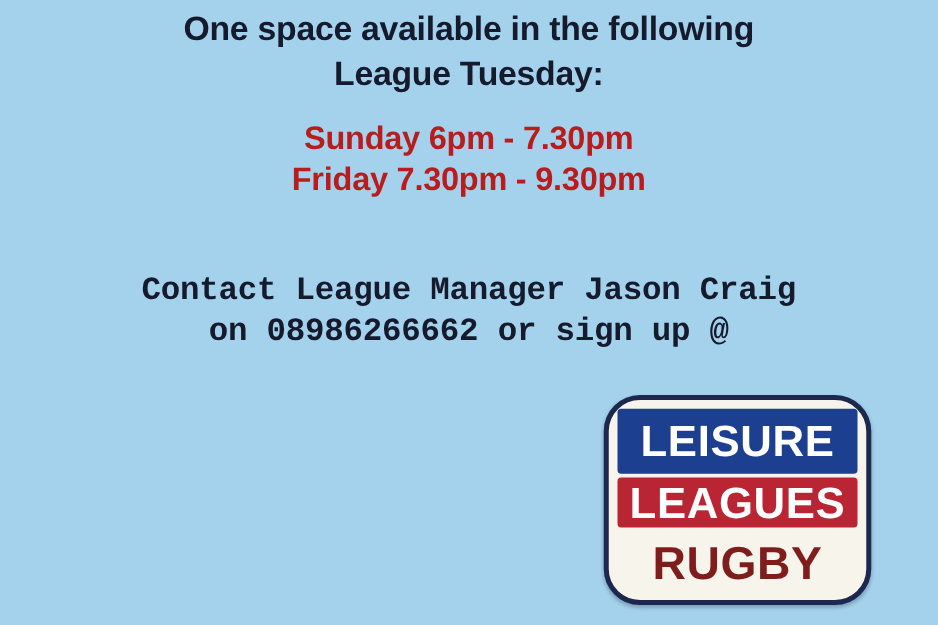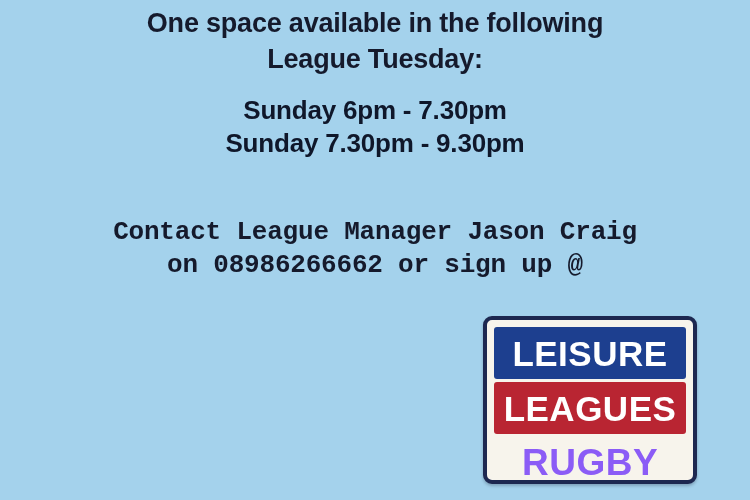--- a/index.html
+++ b/index.html
@@ -51,21 +51,21 @@
 
   .schedule {
     position: absolute;
     left: 0;
     top: 94px;
     width: 750px;
     font-size: 26px;
     font-weight: bold;
     line-height: 33px;
     letter-spacing: -0.2px;
-    color: #0f172a;
+    color: #b91c1c;
   }
   .schedule .sch-line {
     display: block;
   }
 
   .contact {
     position: absolute;
     left: 0;
     top: 216px;
     width: 750px;
@@ -82,21 +82,21 @@
 
   
   .logo {
     position: absolute;
     left: 483px;
     top: 316px;
     width: 214px;
     height: 168px;
     background: #f7f4ec;
     border: 4px solid #1d2850;
-    border-radius: 9px;
+    border-radius: 29px;
     box-sizing: border-box;
     padding: 7px 7px 0 7px;
     box-shadow: 0 2px 3px rgba(20,24,44,0.25);
     overflow: hidden;
   }
   .logo-band {
     width: 100%;
     box-sizing: border-box;
     display: flex;
     align-items: center;
@@ -107,49 +107,49 @@
   }
   .band-leisure {
     height: 52px;
     background: #1d3f8f;
     color: #ffffff;
     font-size: 35px;
     border-radius: 3px;
     margin-bottom: 3px;
   }
   .band-leagues {
-    height: 52px;
+    height: 40px;
     background: #b92532;
     color: #ffffff;
     font-size: 35px;
     border-radius: 3px;
     margin-bottom: 3px;
   }
   .band-rugby {
     height: 50px;
     background: #f7f4ec;
-    color: #8b5cf6;
+    color: #7f1d1d;
     font-size: 37px;
   }
 </style>
 </head>
 <body>
 
 <div id="poster">
 
   <div class="text-stack">
 
     <div class="headline">
       <span class="hl-line">One space available in the following</span>
       <span class="hl-line">League Tuesday:</span>
     </div>
 
     <div class="schedule">
       <span class="sch-line">Sunday 6pm - 7.30pm</span>
-      <span class="sch-line">Sunday 7.30pm - 9.30pm</span>
+      <span class="sch-line">Friday 7.30pm - 9.30pm</span>
     </div>
 
     <div class="contact">
       <span class="ct-line">Contact League Manager Jason Craig</span>
       <span class="ct-line">on 08986266662 or sign up @</span>
     </div>
 
   </div>
 
   <div class="logo">

